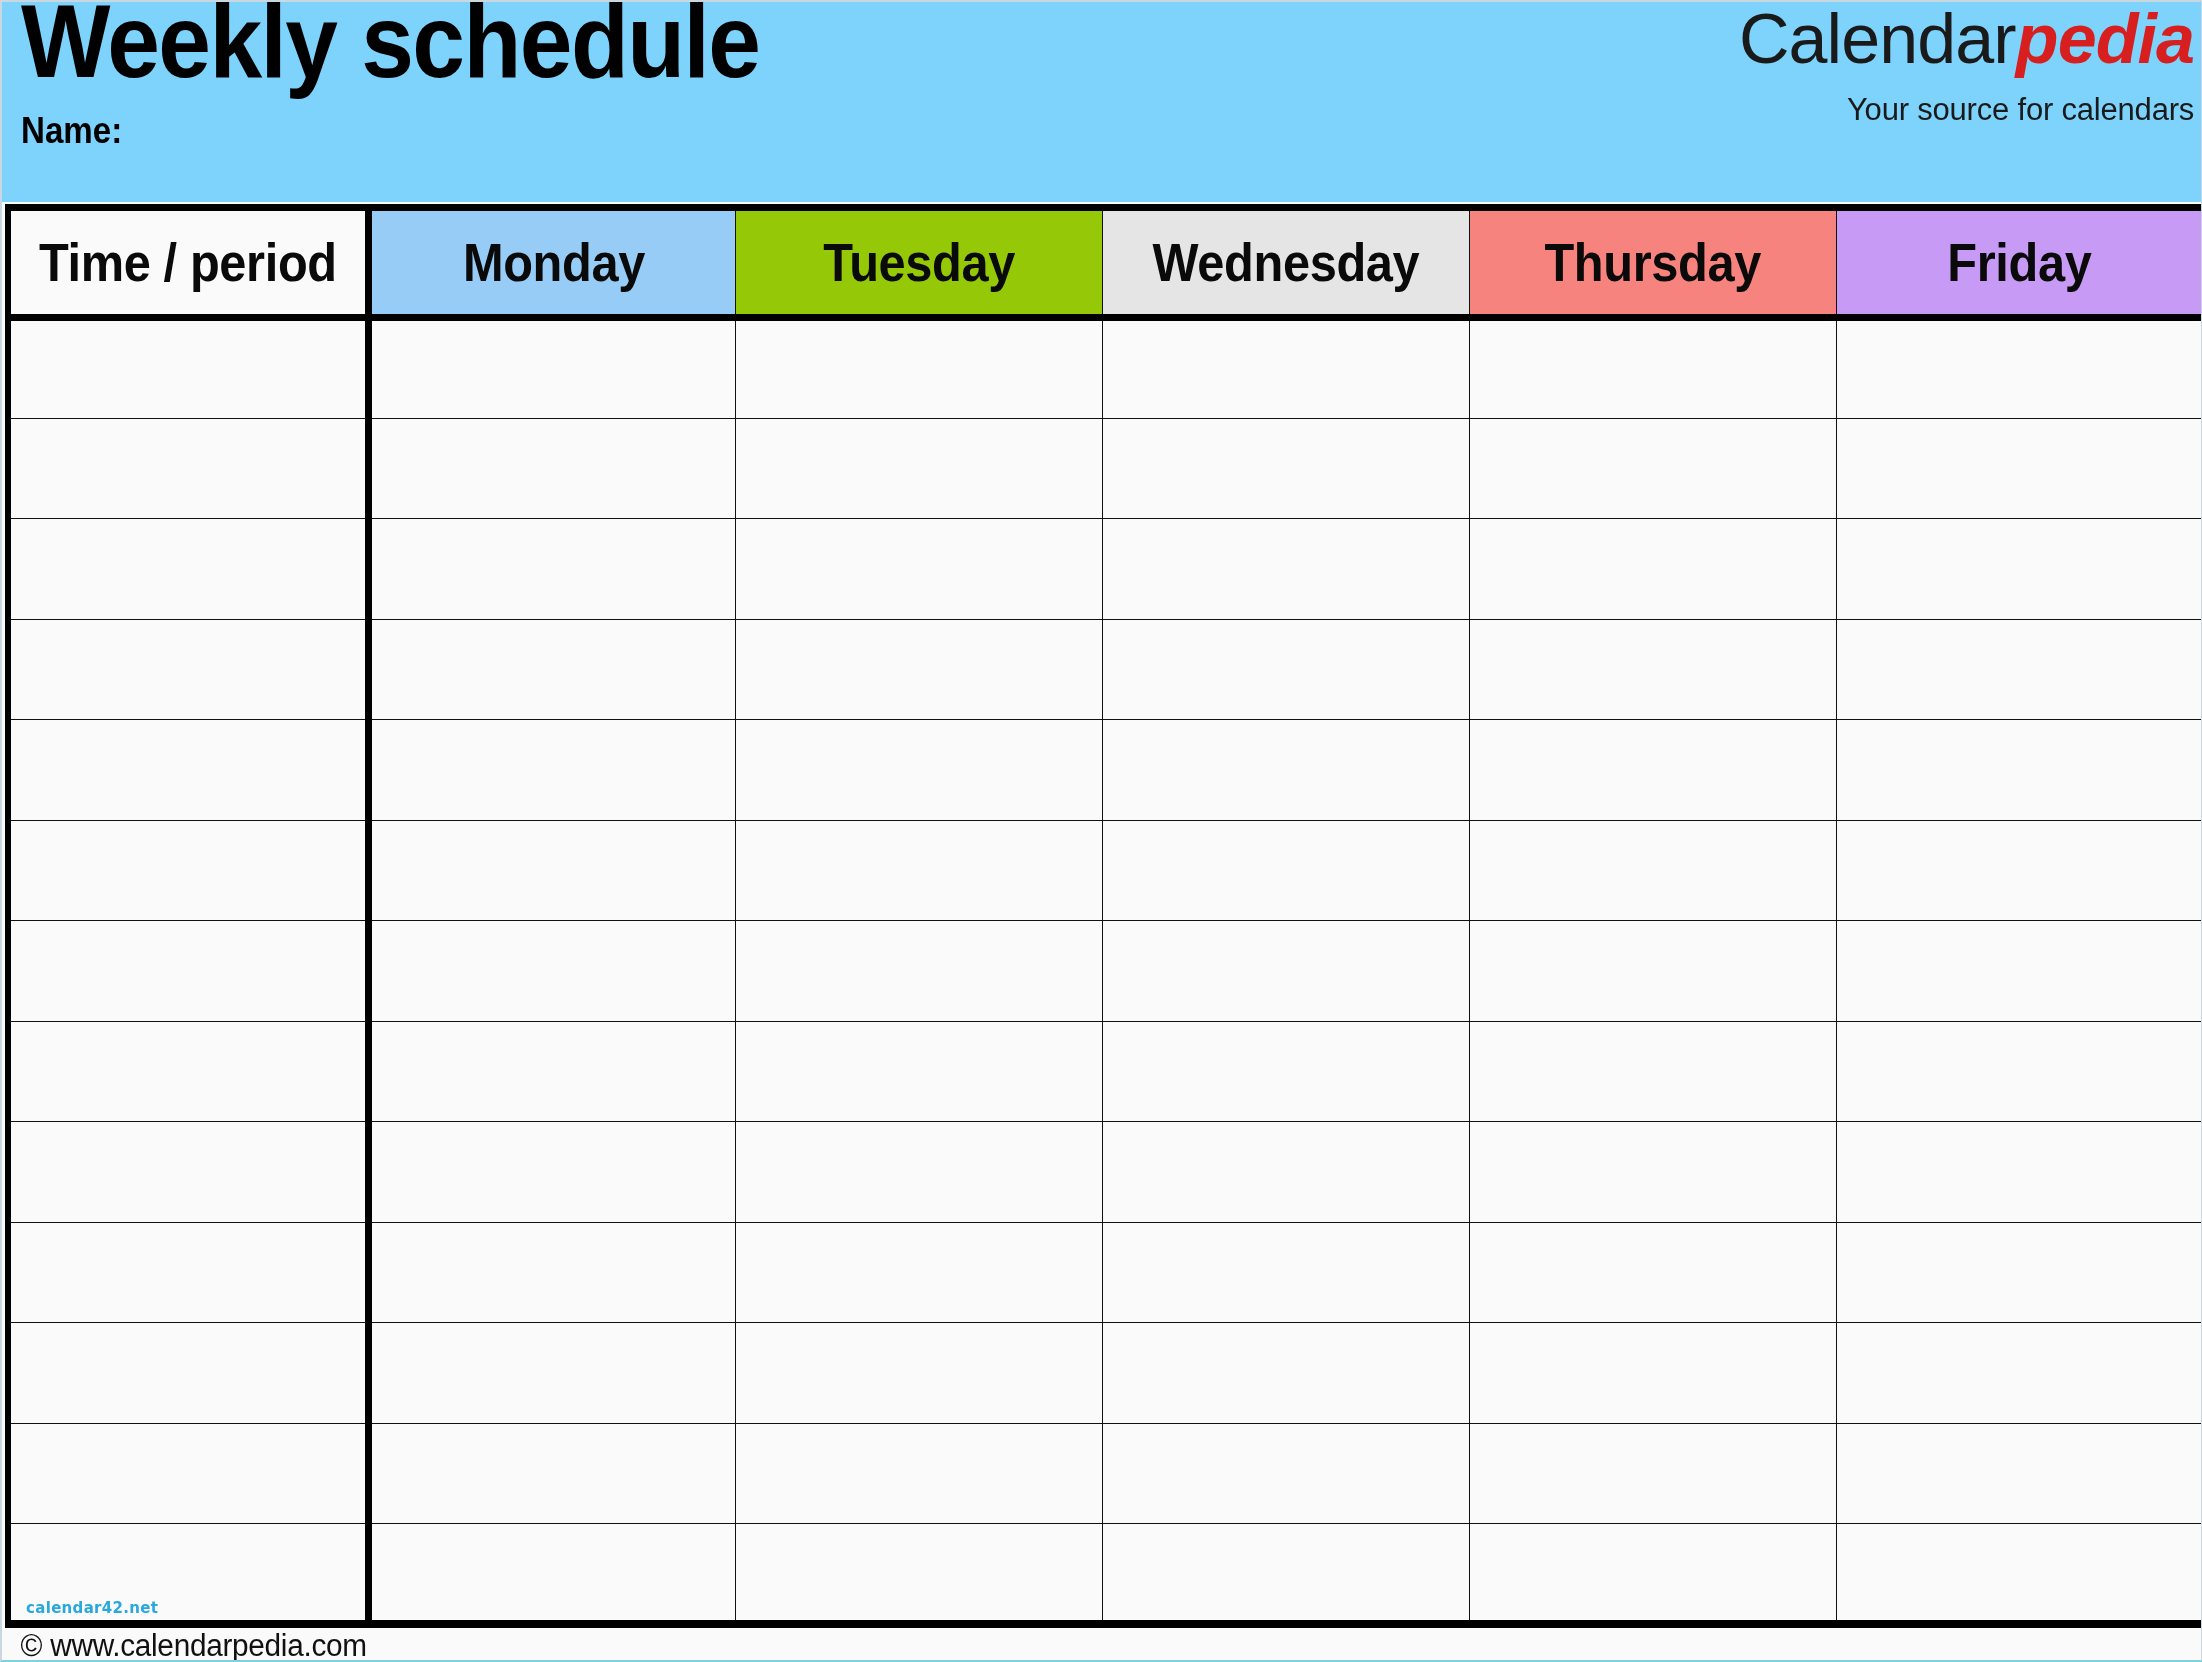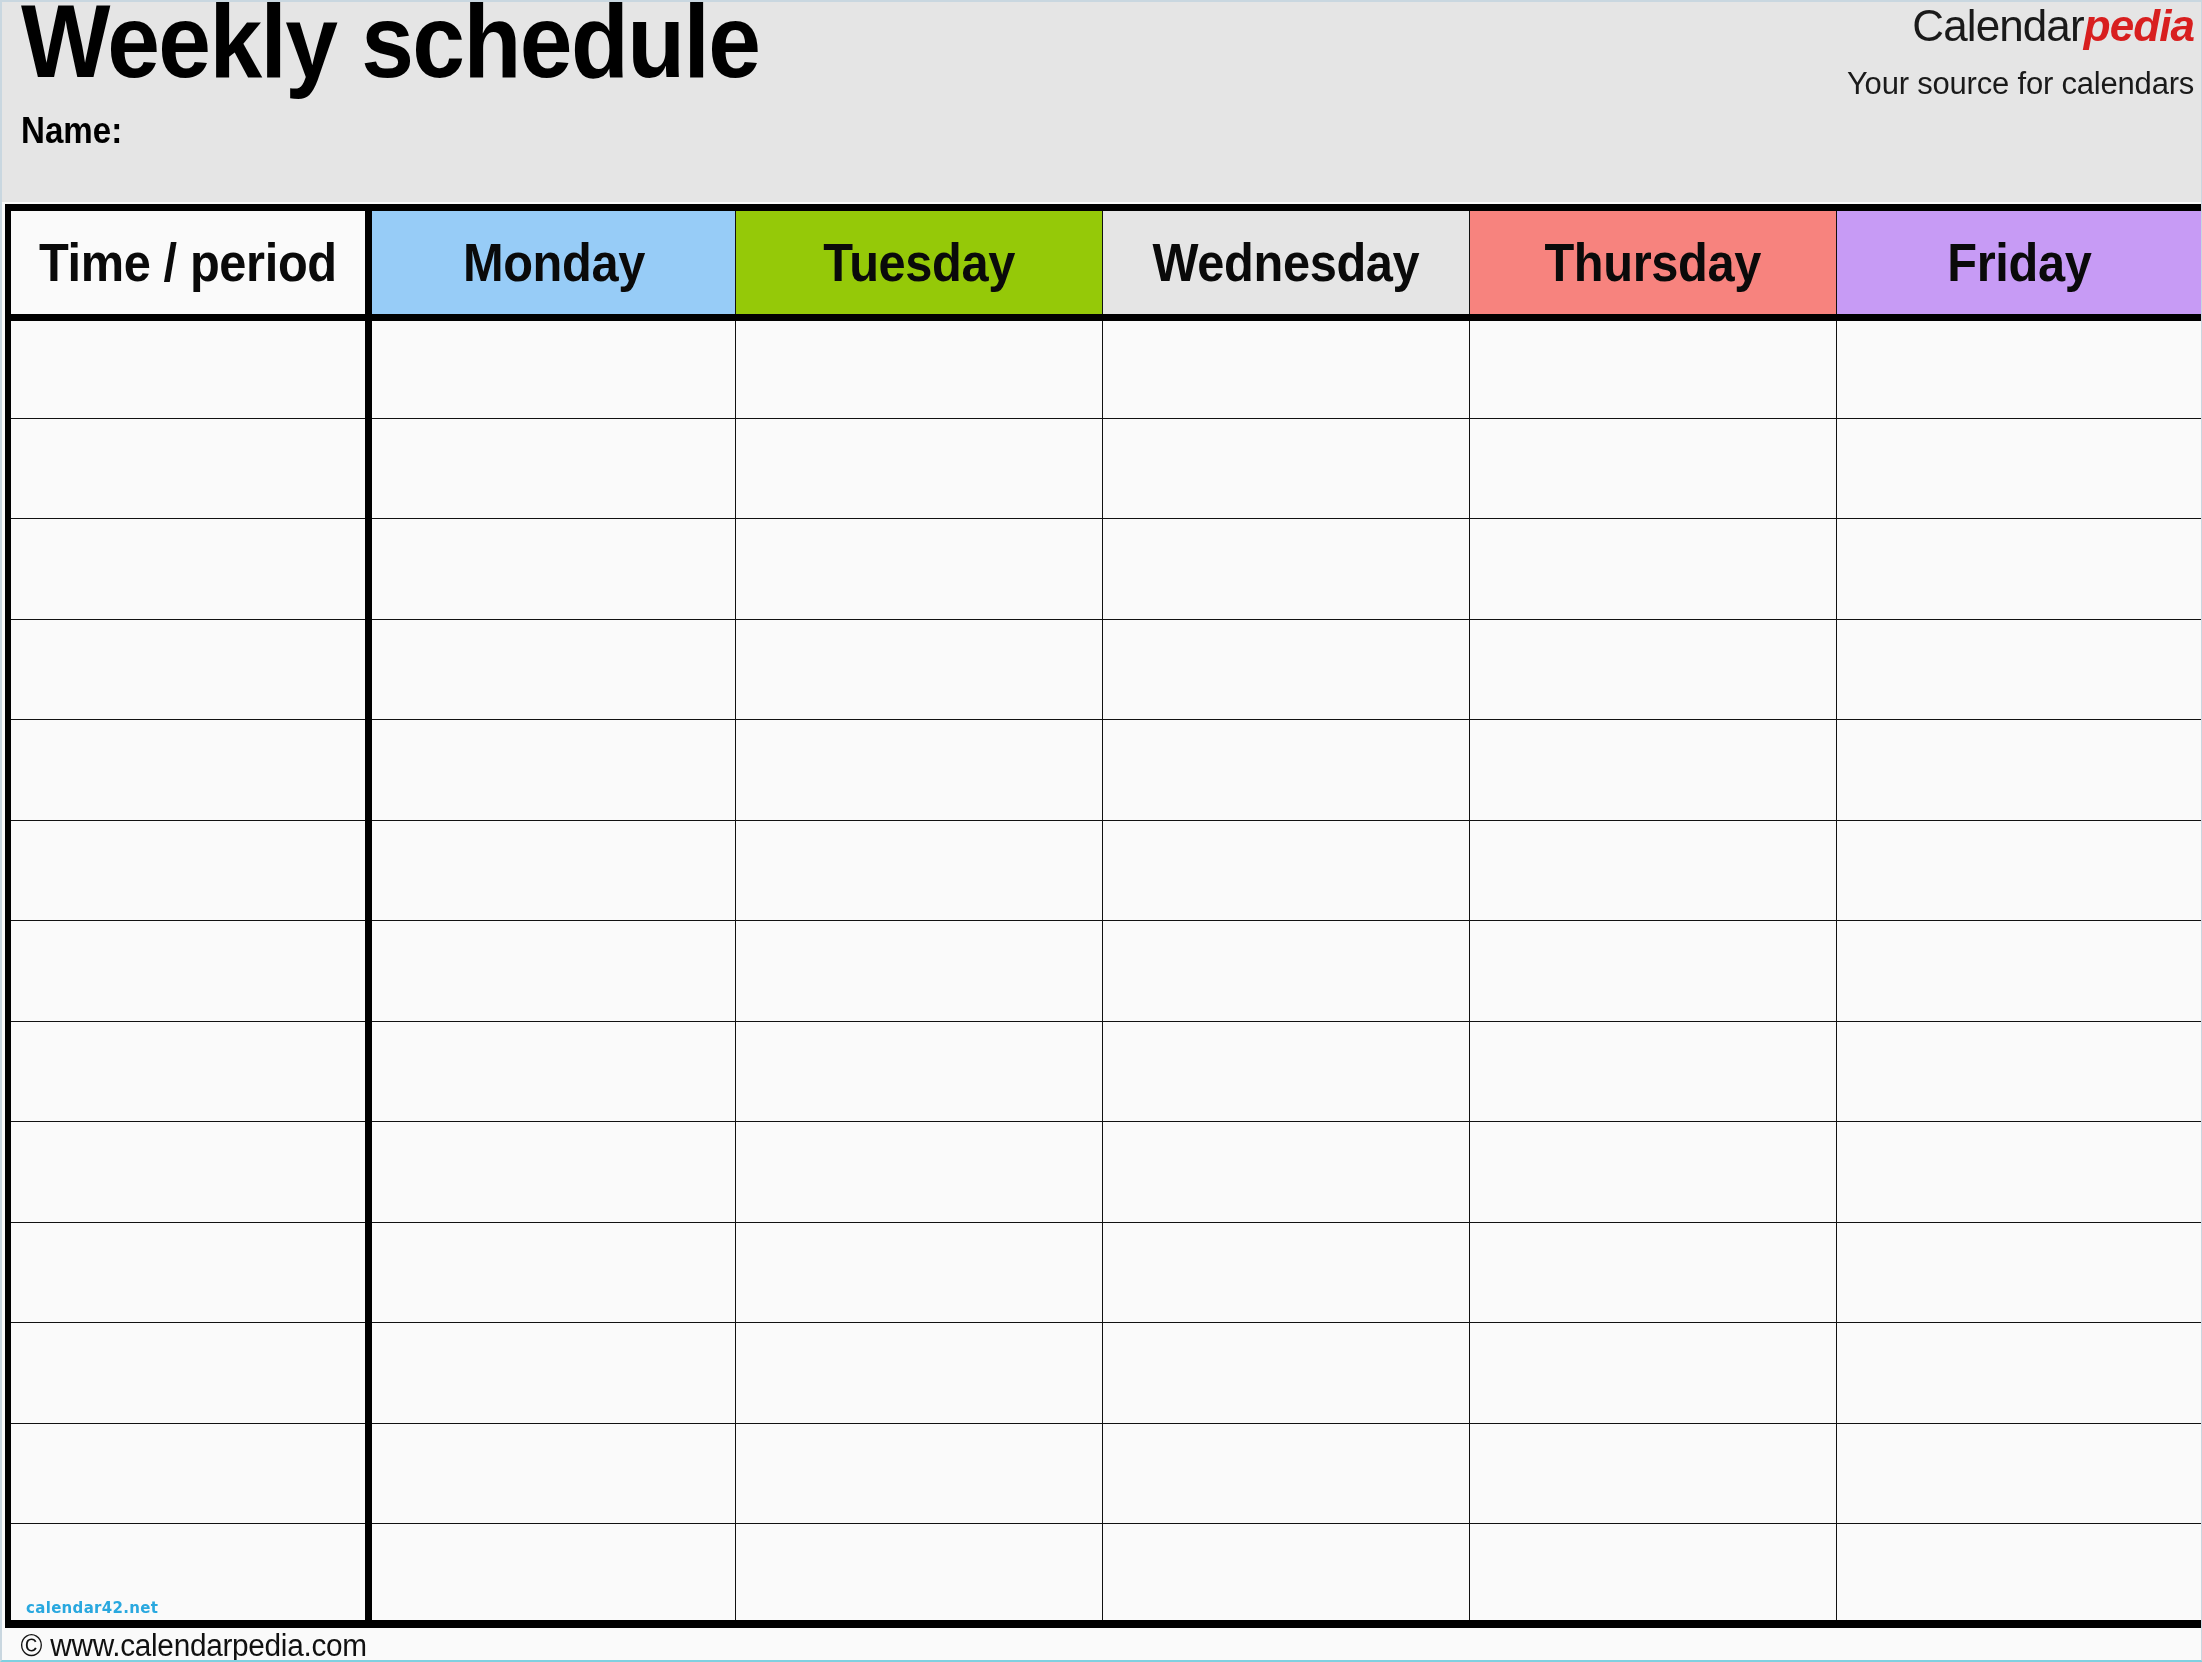--- a/index.html
+++ b/index.html
@@ -18,21 +18,21 @@
     background: #fafafa;
     border: 2.6px solid #c9d7e0;
     border-bottom-color: #7fd0e0;
     overflow: hidden;
   }
 
   
   #header {
     position: relative;
     height: 200px;
-    background: #e5e5e5;
+    background: #7dd3fc;
   }
 
   #title {
     position: absolute;
     left: 19px;
     top: -12px;
     font-size: 103px;
     font-weight: bold;
     letter-spacing: -1.7px;
     color: #000000;
@@ -55,21 +55,21 @@
   }
 
   #brand {
     position: absolute;
     right: 6.9px;
     top: 1.7px;
     text-align: right;
     line-height: 1.0;
   }
   #brand-word {
-    font-size: 44px;
+    font-size: 70px;
     white-space: nowrap;
     letter-spacing: -0.9px;
   }
   #brand-a { color: #1a1a1a; font-weight: 400; }
   #brand-b { color: #d81f1f; font-weight: bold; font-style: italic; }
   #brand-tag {
     margin-top: 20px;
     font-size: 31px;
     color: #1a1a1a;
     white-space: nowrap;

